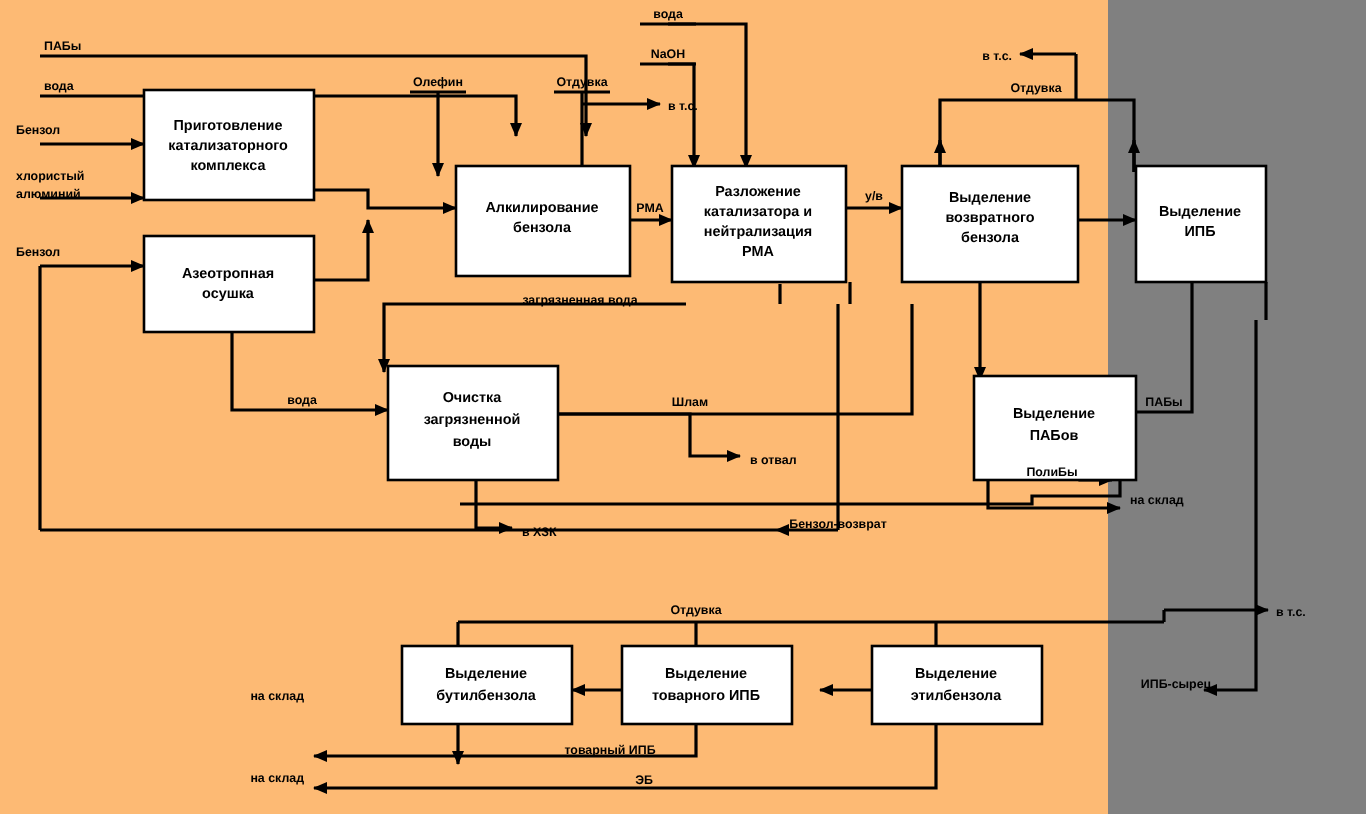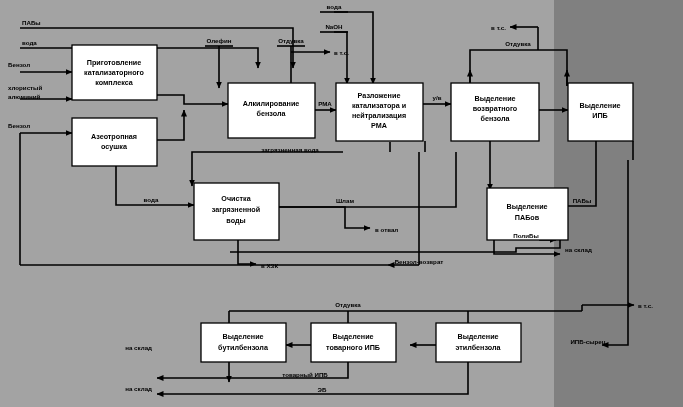--- a/index.html
+++ b/index.html
@@ -1,18 +1,18 @@
 <!DOCTYPE html>
 <html><head>
 <meta charset="utf-8">
 <style>
   html,body{margin:0;padding:0;background:#808080;}
   body{width:683px;height:407px;overflow:hidden;
        font-family:"Liberation Sans","DejaVu Sans",sans-serif;}
-  #diagram{position:relative;width:554px;height:407px;background:#a3a3a3;}
+  #diagram{position:relative;width:554px;height:407px;background:#fdba74;}
   svg{position:absolute;top:0;left:0;}
   .blk-label{font-size:7.2px;fill:#000;text-anchor:middle;font-weight:bold;}
   .flow-label{font-size:6.2px;fill:#000;font-weight:bold;}
   .flow-label.mid{text-anchor:middle;}
   .flow-label.end{text-anchor:end;}
 </style>
 </head>
 <body>
 
 <div id="diagram">

